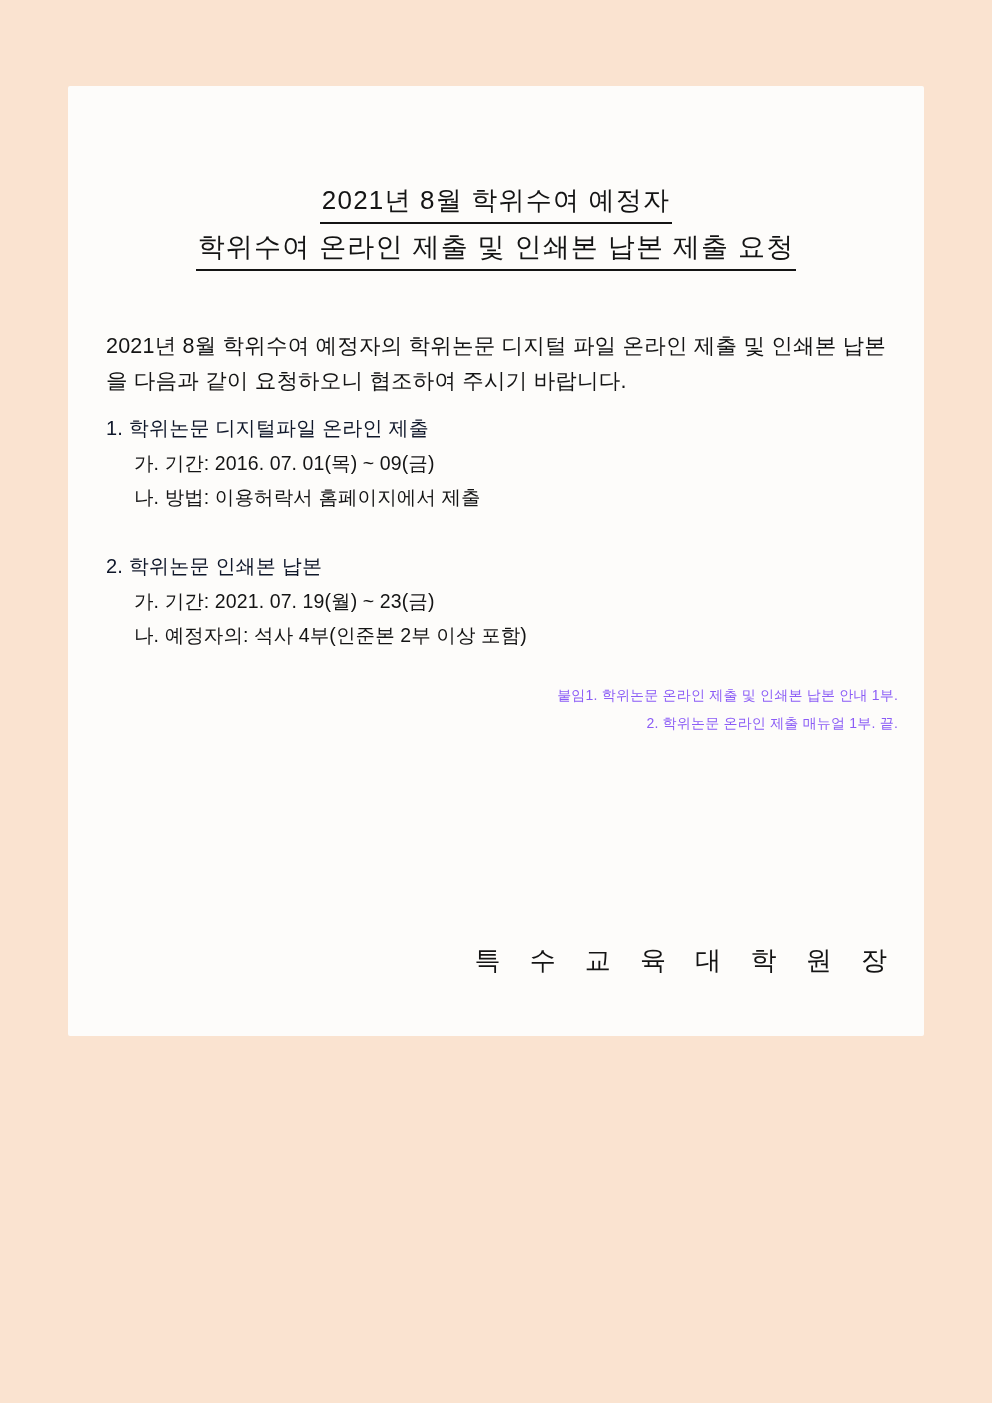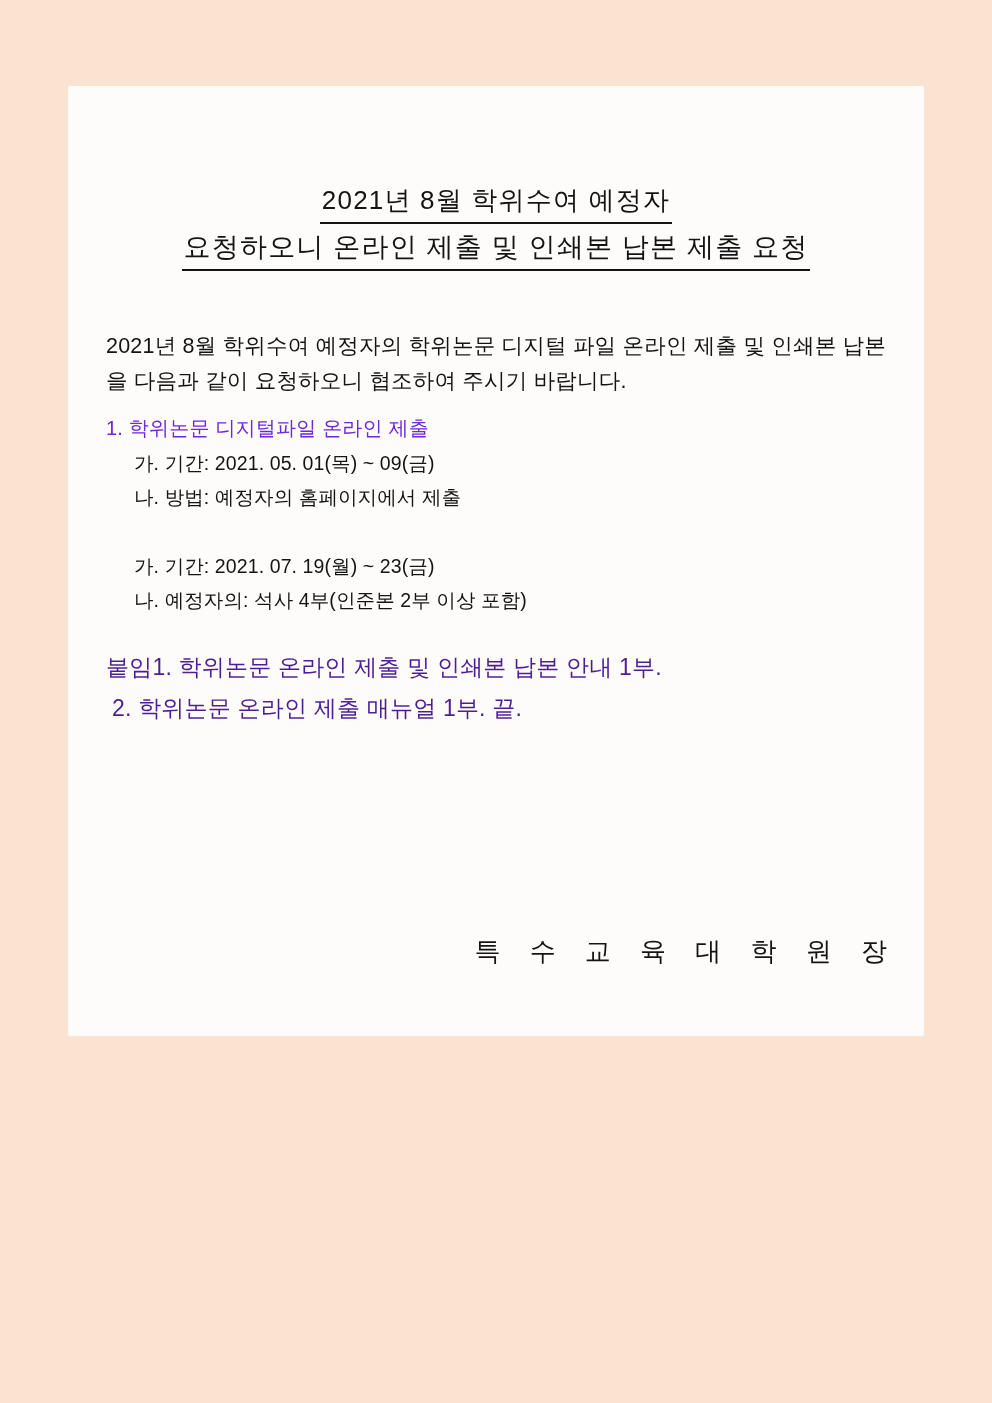--- a/index.html
+++ b/index.html
@@ -51,39 +51,40 @@
     line-height: 1.62;
     text-align: justify;
     letter-spacing: 0.2px;
     margin: 0 12px 16px 12px;
   }
   .section {
     margin-bottom: 26px;
   }
   .section-head {
     font-size: 20px;
-    color: #6d28d9;
+    color: #0f172a;
     margin: 0 0 8px 12px;
     letter-spacing: 0.2px;
   }
   .sub-item {
     font-size: 19.5px;
     color: #141414;
     margin: 0 0 7px 40px;
     letter-spacing: 0.1px;
   }
   .gap-sm { height: 16px; }
   .attach-block {
     margin-top: 38px;
   }
   .attach-line {
-    font-size: 23px;
-    color: #4c1d95;
+    font-size: 14px;
+    color: #8b5cf6;
     margin: 0 0 10px 12px;
     letter-spacing: 0.2px;
+    text-align: right;
   }
   .attach-line.indent {
     margin-left: 18px;
   }
   .signature {
     margin-top: 210px;
     text-align: right;
     font-size: 26px;
     color: #141414;
     letter-spacing: 11px;
@@ -92,34 +93,35 @@
 </style>
 </head>
 <body>
 
 <div class="page">
   <div class="content">
 
     <div class="title-block">
       <div class="title-line l1">2021년 8월 학위수여 예정자</div>
       <br>
-      <div class="title-line l2">요청하오니 온라인 제출 및 인쇄본 납본 제출 요청</div>
+      <div class="title-line l2">학위수여 온라인 제출 및 인쇄본 납본 제출 요청</div>
     </div>
 
     <p class="para">2021년 8월 학위수여 예정자의 학위논문 디지털 파일 온라인 제출 및 인쇄본 납본을 다음과 같이 요청하오니 협조하여 주시기 바랍니다.</p>
 
     <div class="section">
       <div class="section-head">1. 학위논문 디지털파일 온라인 제출</div>
-      <div class="sub-item">가. 기간: 2021. 05. 01(목)  ~ 09(금)</div>
-      <div class="sub-item">나. 방법: 예정자의 홈페이지에서 제출</div>
+      <div class="sub-item">가. 기간: 2016. 07. 01(목)  ~ 09(금)</div>
+      <div class="sub-item">나. 방법: 이용허락서 홈페이지에서 제출</div>
     </div>
 
     <div class="gap-sm"></div>
 
     <div class="section">
+      <div class="section-head">2.  학위논문 인쇄본 납본</div>
       <div class="sub-item">가. 기간: 2021. 07. 19(월) ~ 23(금)</div>
       <div class="sub-item">나. 예정자의: 석사 4부(인준본 2부 이상 포함)</div>
     </div>
 
     <div class="attach-block">
       <div class="attach-line">붙임1. 학위논문 온라인 제출 및 인쇄본 납본 안내 1부.</div>
       <div class="attach-line indent">2. 학위논문 온라인 제출 매뉴얼 1부.  끝.</div>
     </div>
 
     <div class="signature">특 수 교 육 대 학 원 장</div>

